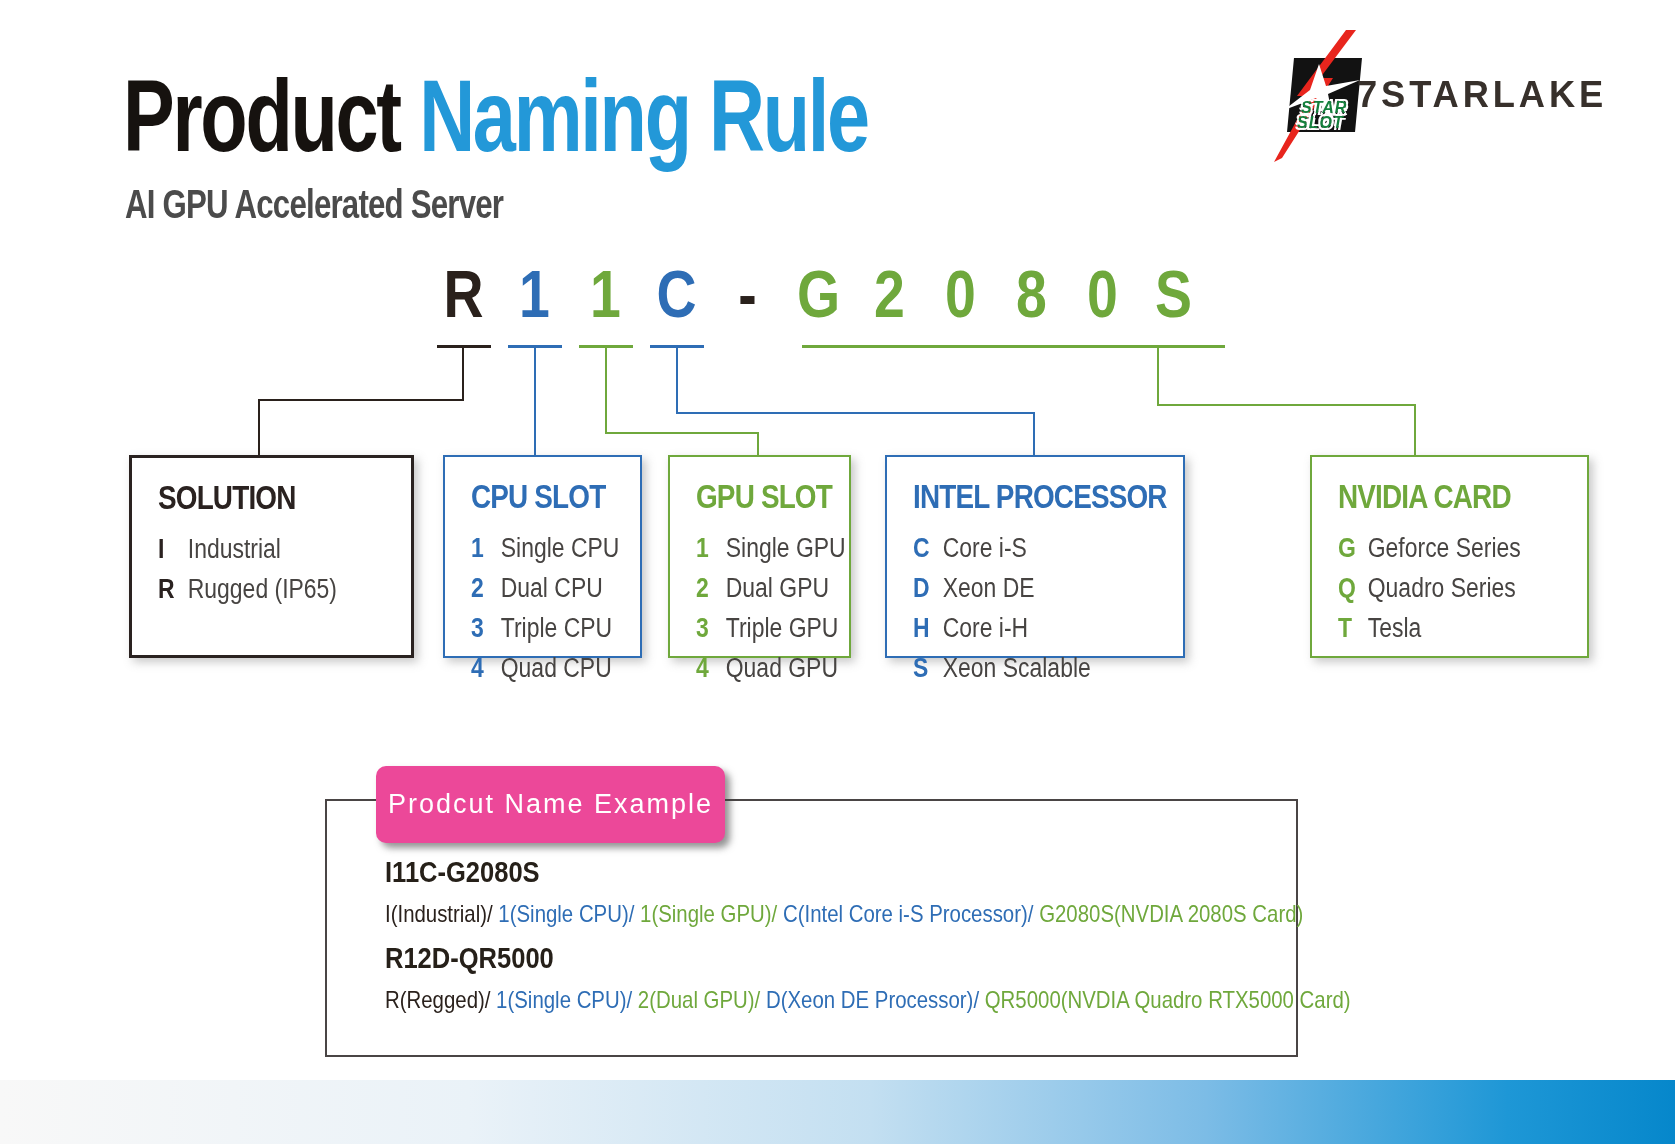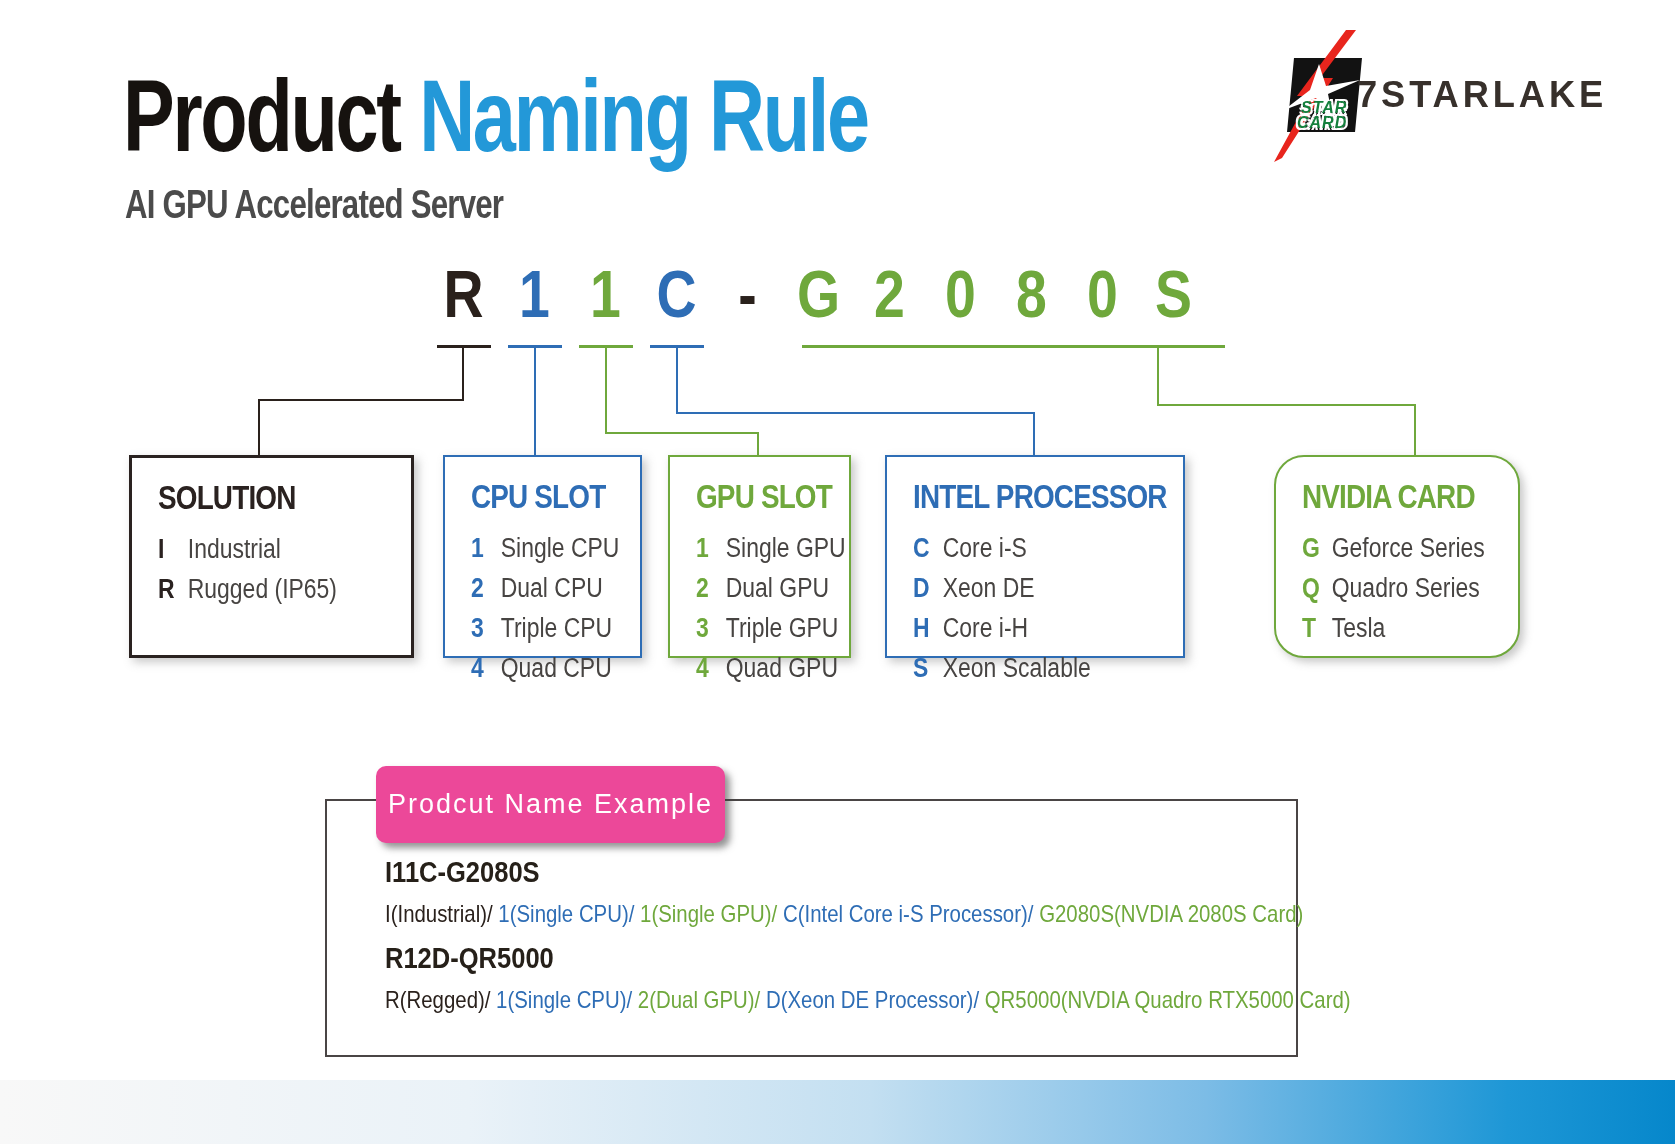--- a/index.html
+++ b/index.html
@@ -111,21 +111,21 @@
 <div id="stage">
 
   <div class="main-title"><span class="t-black">Product </span><span class="t-blue">Naming Rule</span></div>
   <div class="subtitle">AI GPU Accelerated Server</div>
 
   <svg class="logo-svg" width="116" height="132" viewBox="0 0 116 132">
     <polygon points="28,28 96,28 89,102 21,102" fill="#121212"></polygon>
     <polygon points="90,0 54,48 67,48 16,128 8,132 44,66 31,66 80,0" fill="#e8251d"></polygon>
     <polygon points="53,34 60,56 94,50 62,64 68,94 50,68 18,80 44,60" fill="#ffffff"></polygon>
   </svg>
-  <div class="logo-emblem-text"><span class="l1">STAR</span><span class="l2">CARD</span></div>
+  <div class="logo-emblem-text"><span class="l1">STAR</span><span class="l2">SLOT</span></div>
   <div class="logo-wordmark">7STARLAKE</div>
 
   <div class="code-row">
     <span class="cl c-dark">R</span>
     <span class="cl c-blue">1</span>
     <span class="cl c-green">1</span>
     <span class="cl c-blue">C</span>
     <span class="cl c-dark">-</span>
     <span class="cl c-green">G</span>
     <span class="cl c-green">2</span>
@@ -182,21 +182,21 @@
   </div>
 
   <div class="box box-blue" style="left:885px;width:300px;">
     <div class="box-title">INTEL PROCESSOR</div>
     <div class="box-item"><span class="item-key">C</span><span class="item-label">Core i-S</span></div>
     <div class="box-item"><span class="item-key">D</span><span class="item-label">Xeon DE</span></div>
     <div class="box-item"><span class="item-key">H</span><span class="item-label">Core i-H</span></div>
     <div class="box-item"><span class="item-key">S</span><span class="item-label">Xeon Scalable</span></div>
   </div>
 
-  <div class="box box-green" style="left:1274px;width:246px;border-radius:30px;">
+  <div class="box box-green" style="left:1310px;width:279px;">
     <div class="box-title">NVIDIA CARD</div>
     <div class="box-item"><span class="item-key">G</span><span class="item-label">Geforce Series</span></div>
     <div class="box-item"><span class="item-key">Q</span><span class="item-label">Quadro Series</span></div>
     <div class="box-item"><span class="item-key">T</span><span class="item-label">Tesla</span></div>
   </div>
 
   <div class="example-box"></div>
   <div class="example-tab">
       <span>Prodcut Name Example</span>
     </div>

